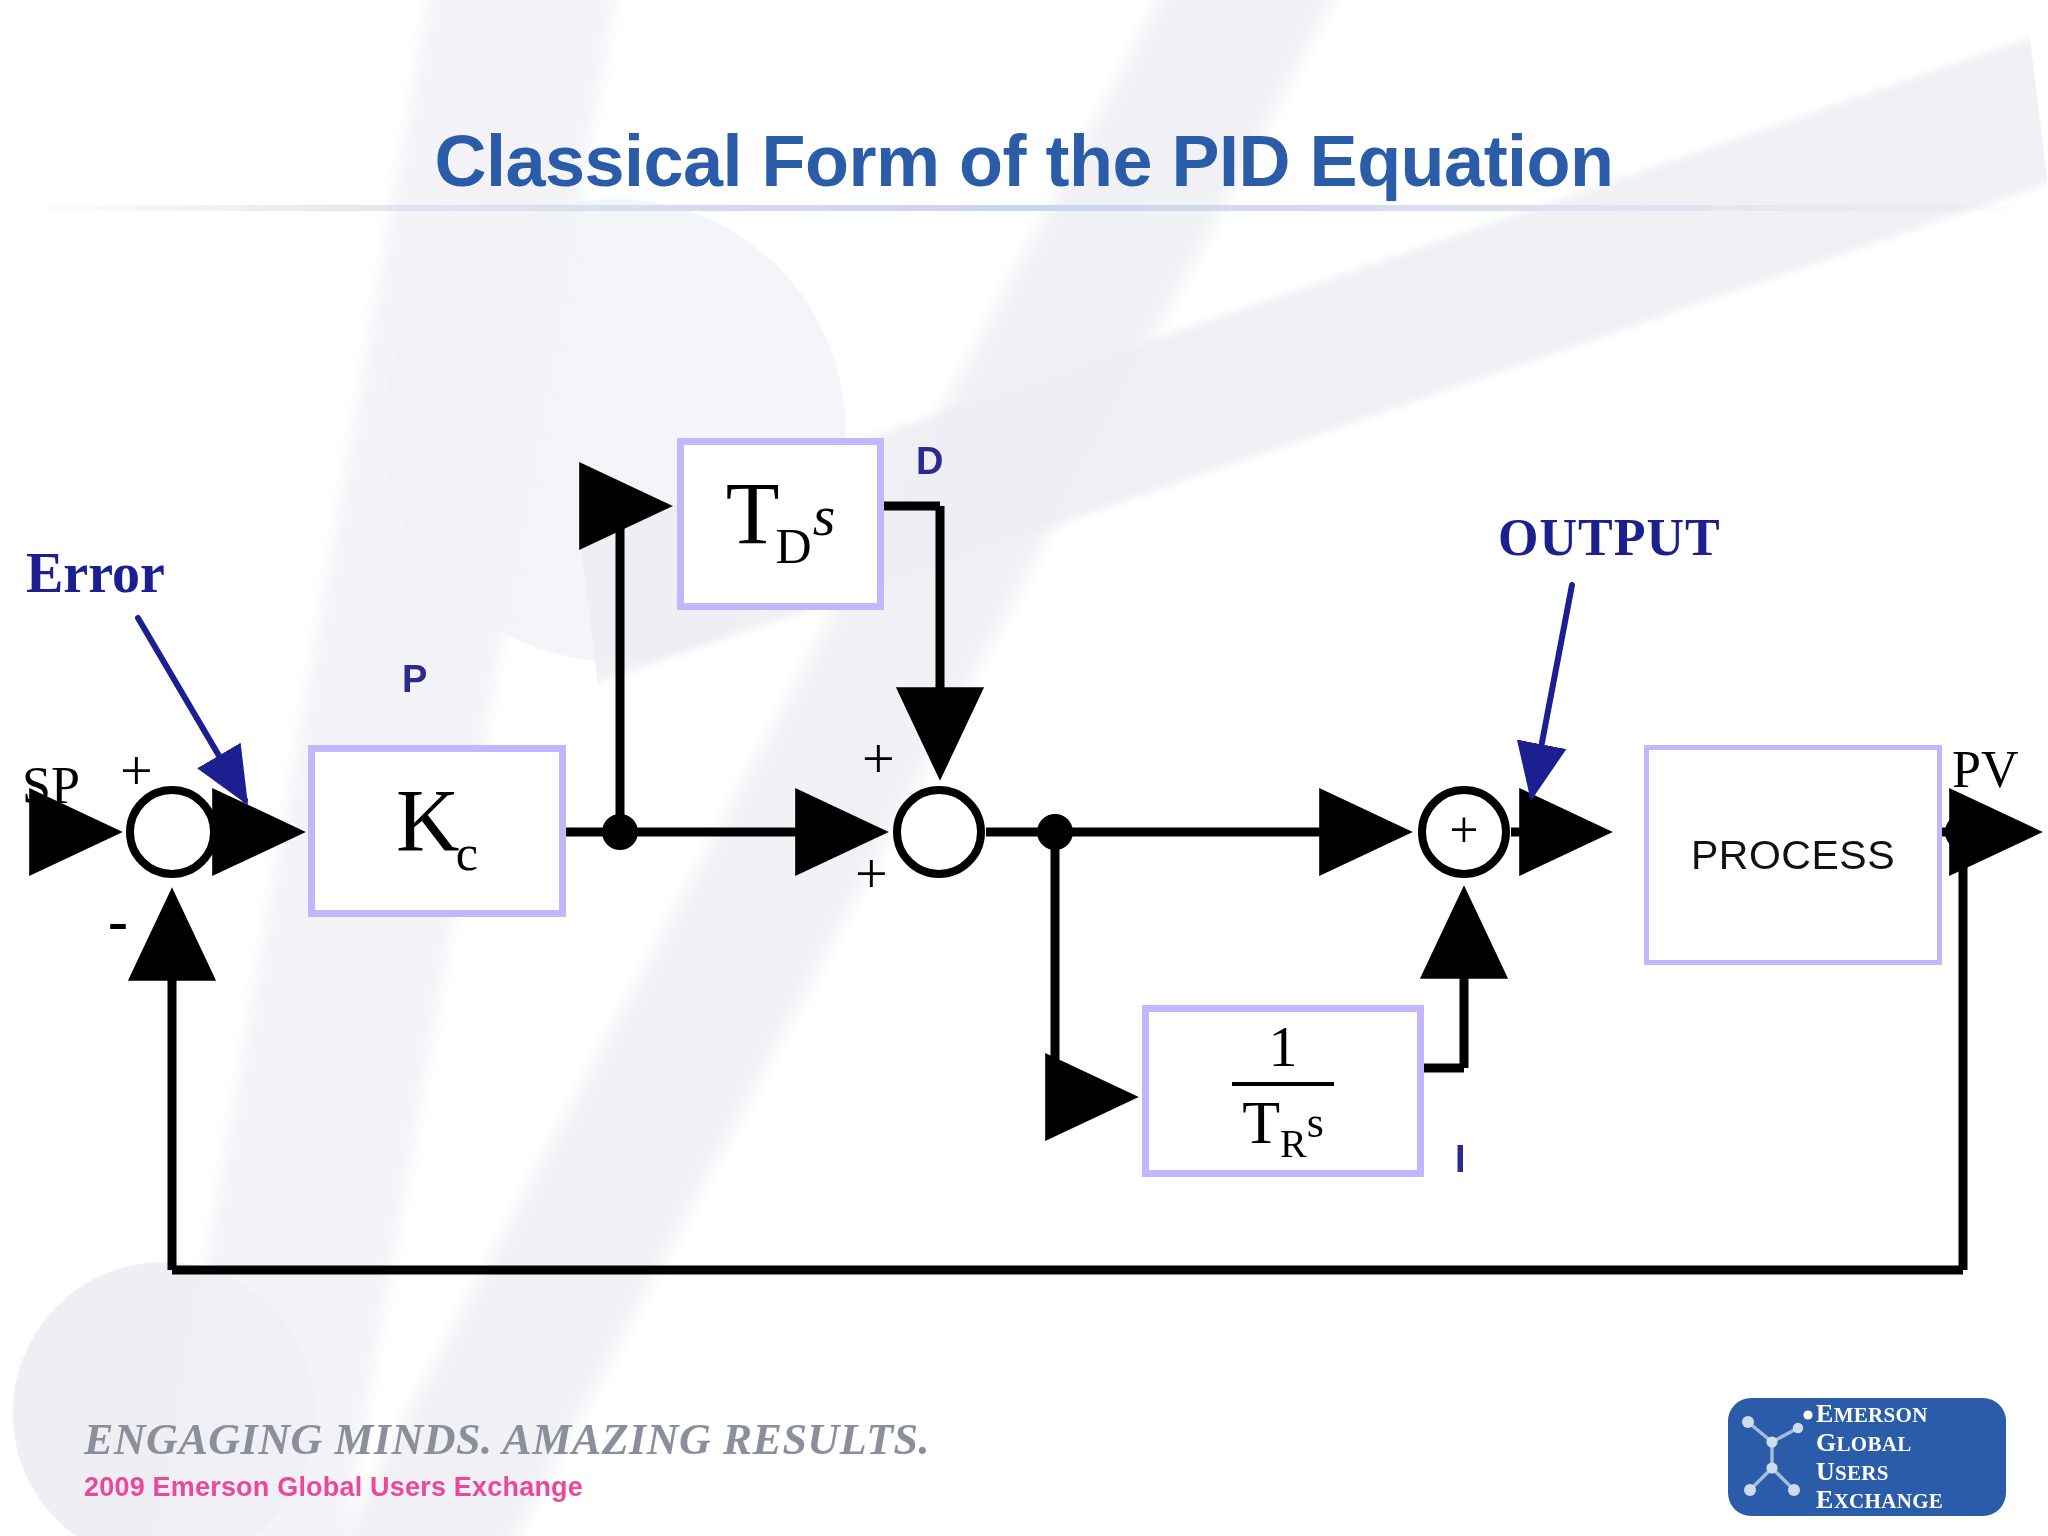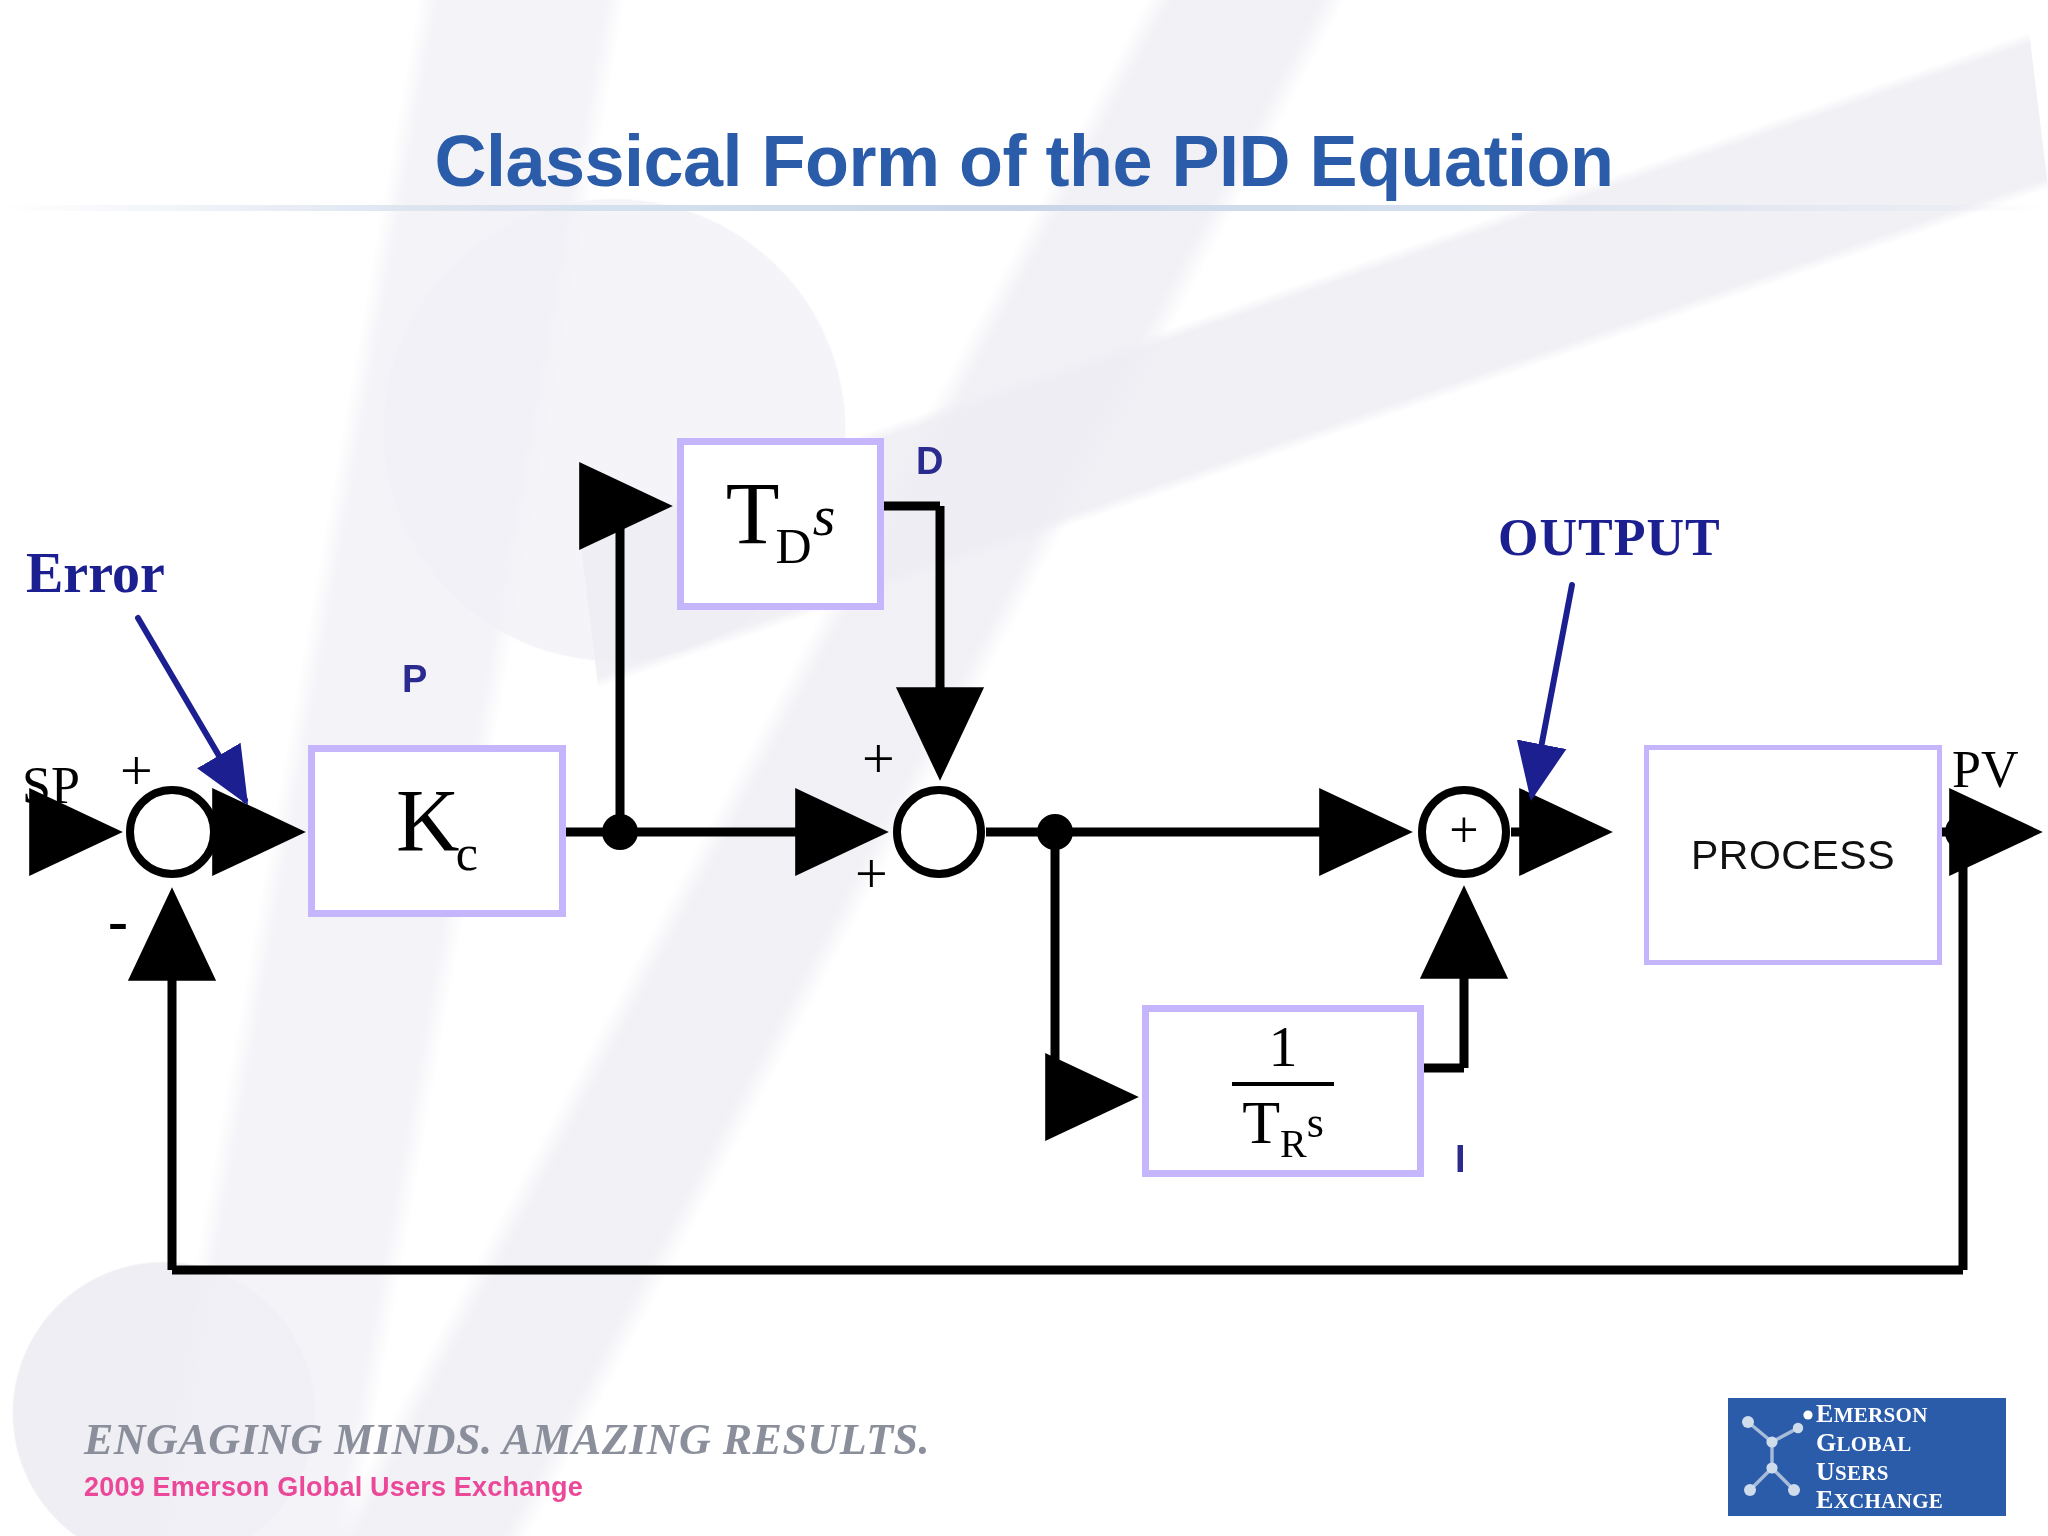--- a/index.html
+++ b/index.html
@@ -230,20 +230,21 @@
     white-space: nowrap;
   }
   #logo {
     position: absolute;
     left: 1728px; top: 22px;
     width: 278px; height: 118px;
     background: #2a5caa;
     display: flex;
     align-items: center;
     z-index: 21;
+    border-radius: 23px;
   }
   #logo-mark {
     width: 86px; height: 118px;
     position: relative;
     flex: 0 0 auto;
   }
   #logo-text {
     flex: 1 1 auto;
     padding-left: 2px;
     display: flex;

